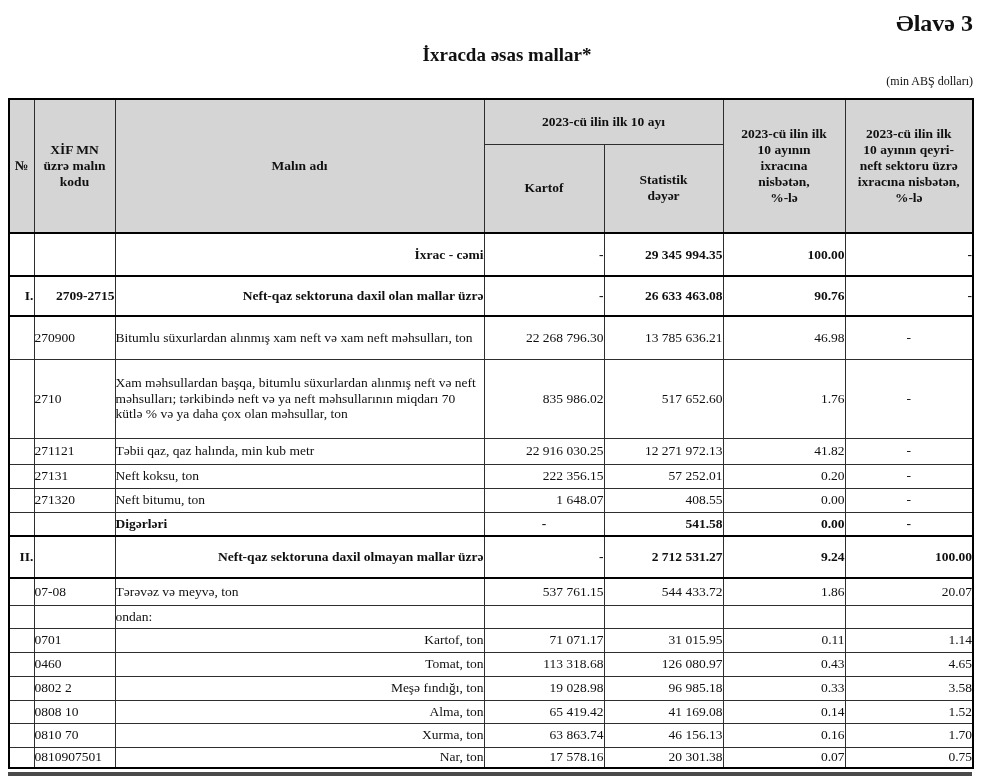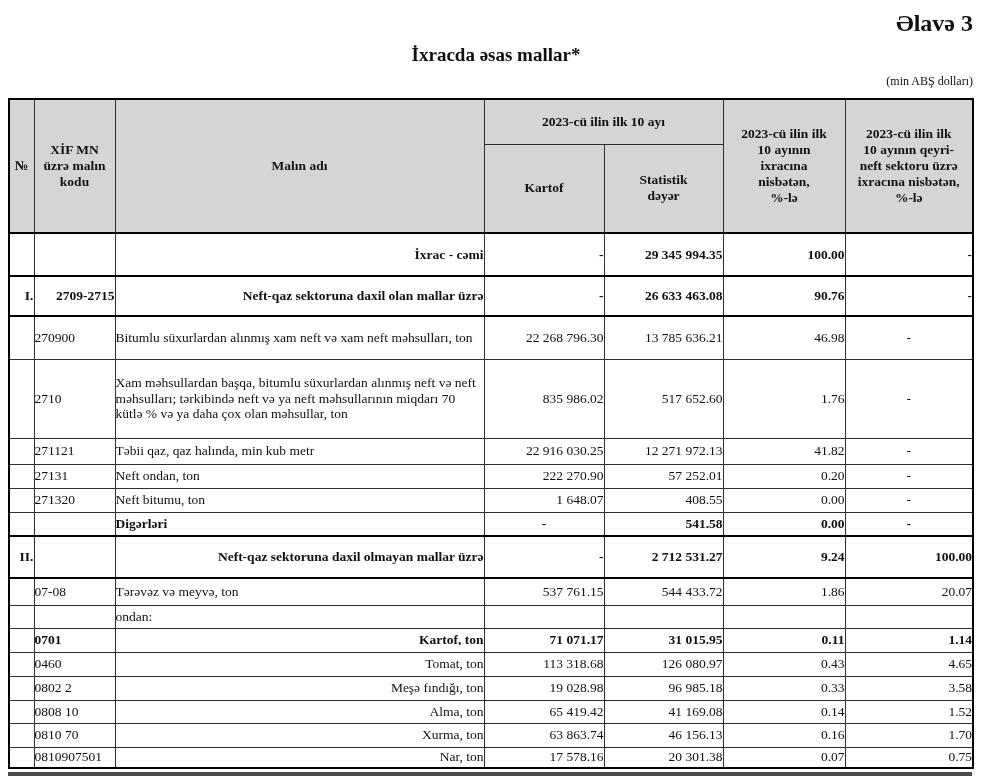--- a/index.html
+++ b/index.html
@@ -9,21 +9,21 @@
     position:relative;
     overflow:hidden;
     font-family:"Liberation Serif","DejaVu Serif",serif;
     color:#101010;
   }
   .appendix{
     position:absolute;top:10px;right:27px;
     font-size:24px;font-weight:bold;
   }
   .doc-title{
-    position:absolute;top:44px;left:4px;width:984px;
+    position:absolute;top:44px;left:15px;width:984px;
     text-align:center;
     font-size:19px;font-weight:bold;
   }
   .unit-note{
     position:absolute;top:74px;right:27px;
     font-size:12px;
   }
   table.main{
     position:absolute;top:98px;left:8px;
     width:964px;
@@ -145,22 +145,22 @@
         <td class="name-item">271121</td>
         <td class="name-item">Təbii qaz, qaz halında, min kub metr</td>
         <td class="num">22 916 030.25</td>
         <td class="num">12 271 972.13</td>
         <td class="num">41.82</td>
         <td class="ctr">-</td>
       </tr>
       <tr style="height: 24px;">
         <td class="ctr"></td>
         <td class="name-item">27131</td>
-        <td class="name-item">Neft ondan, ton</td>
-        <td class="num">222 270.90</td>
+        <td class="name-item">Neft koksu, ton</td>
+        <td class="num">222 356.15</td>
         <td class="num">57 252.01</td>
         <td class="num">0.20</td>
         <td class="ctr">-</td>
       </tr>
       <tr style="height: 24px;">
         <td class="ctr"></td>
         <td class="name-item">271320</td>
         <td class="name-item">Neft bitumu, ton</td>
         <td class="num">1 648.07</td>
         <td class="num">408.55</td>
@@ -196,21 +196,21 @@
       </tr>
       <tr style="height: 23px;">
         <td class="ctr"></td>
         <td class="name-item"></td>
         <td class="name-label">ondan:</td>
         <td class="num"></td>
         <td class="num"></td>
         <td class="num"></td>
         <td class="num"></td>
       </tr>
-      <tr style="height: 24px; font-weight: bold;">
+      <tr style="height: 24px;">
         <td class="ctr"></td>
         <td class="name-item">0701</td>
         <td class="name-sub">Kartof, ton</td>
         <td class="num">71 071.17</td>
         <td class="num">31 015.95</td>
         <td class="num">0.11</td>
         <td class="num">1.14</td>
       </tr>
       <tr style="height: 24px;">
         <td class="ctr"></td>

